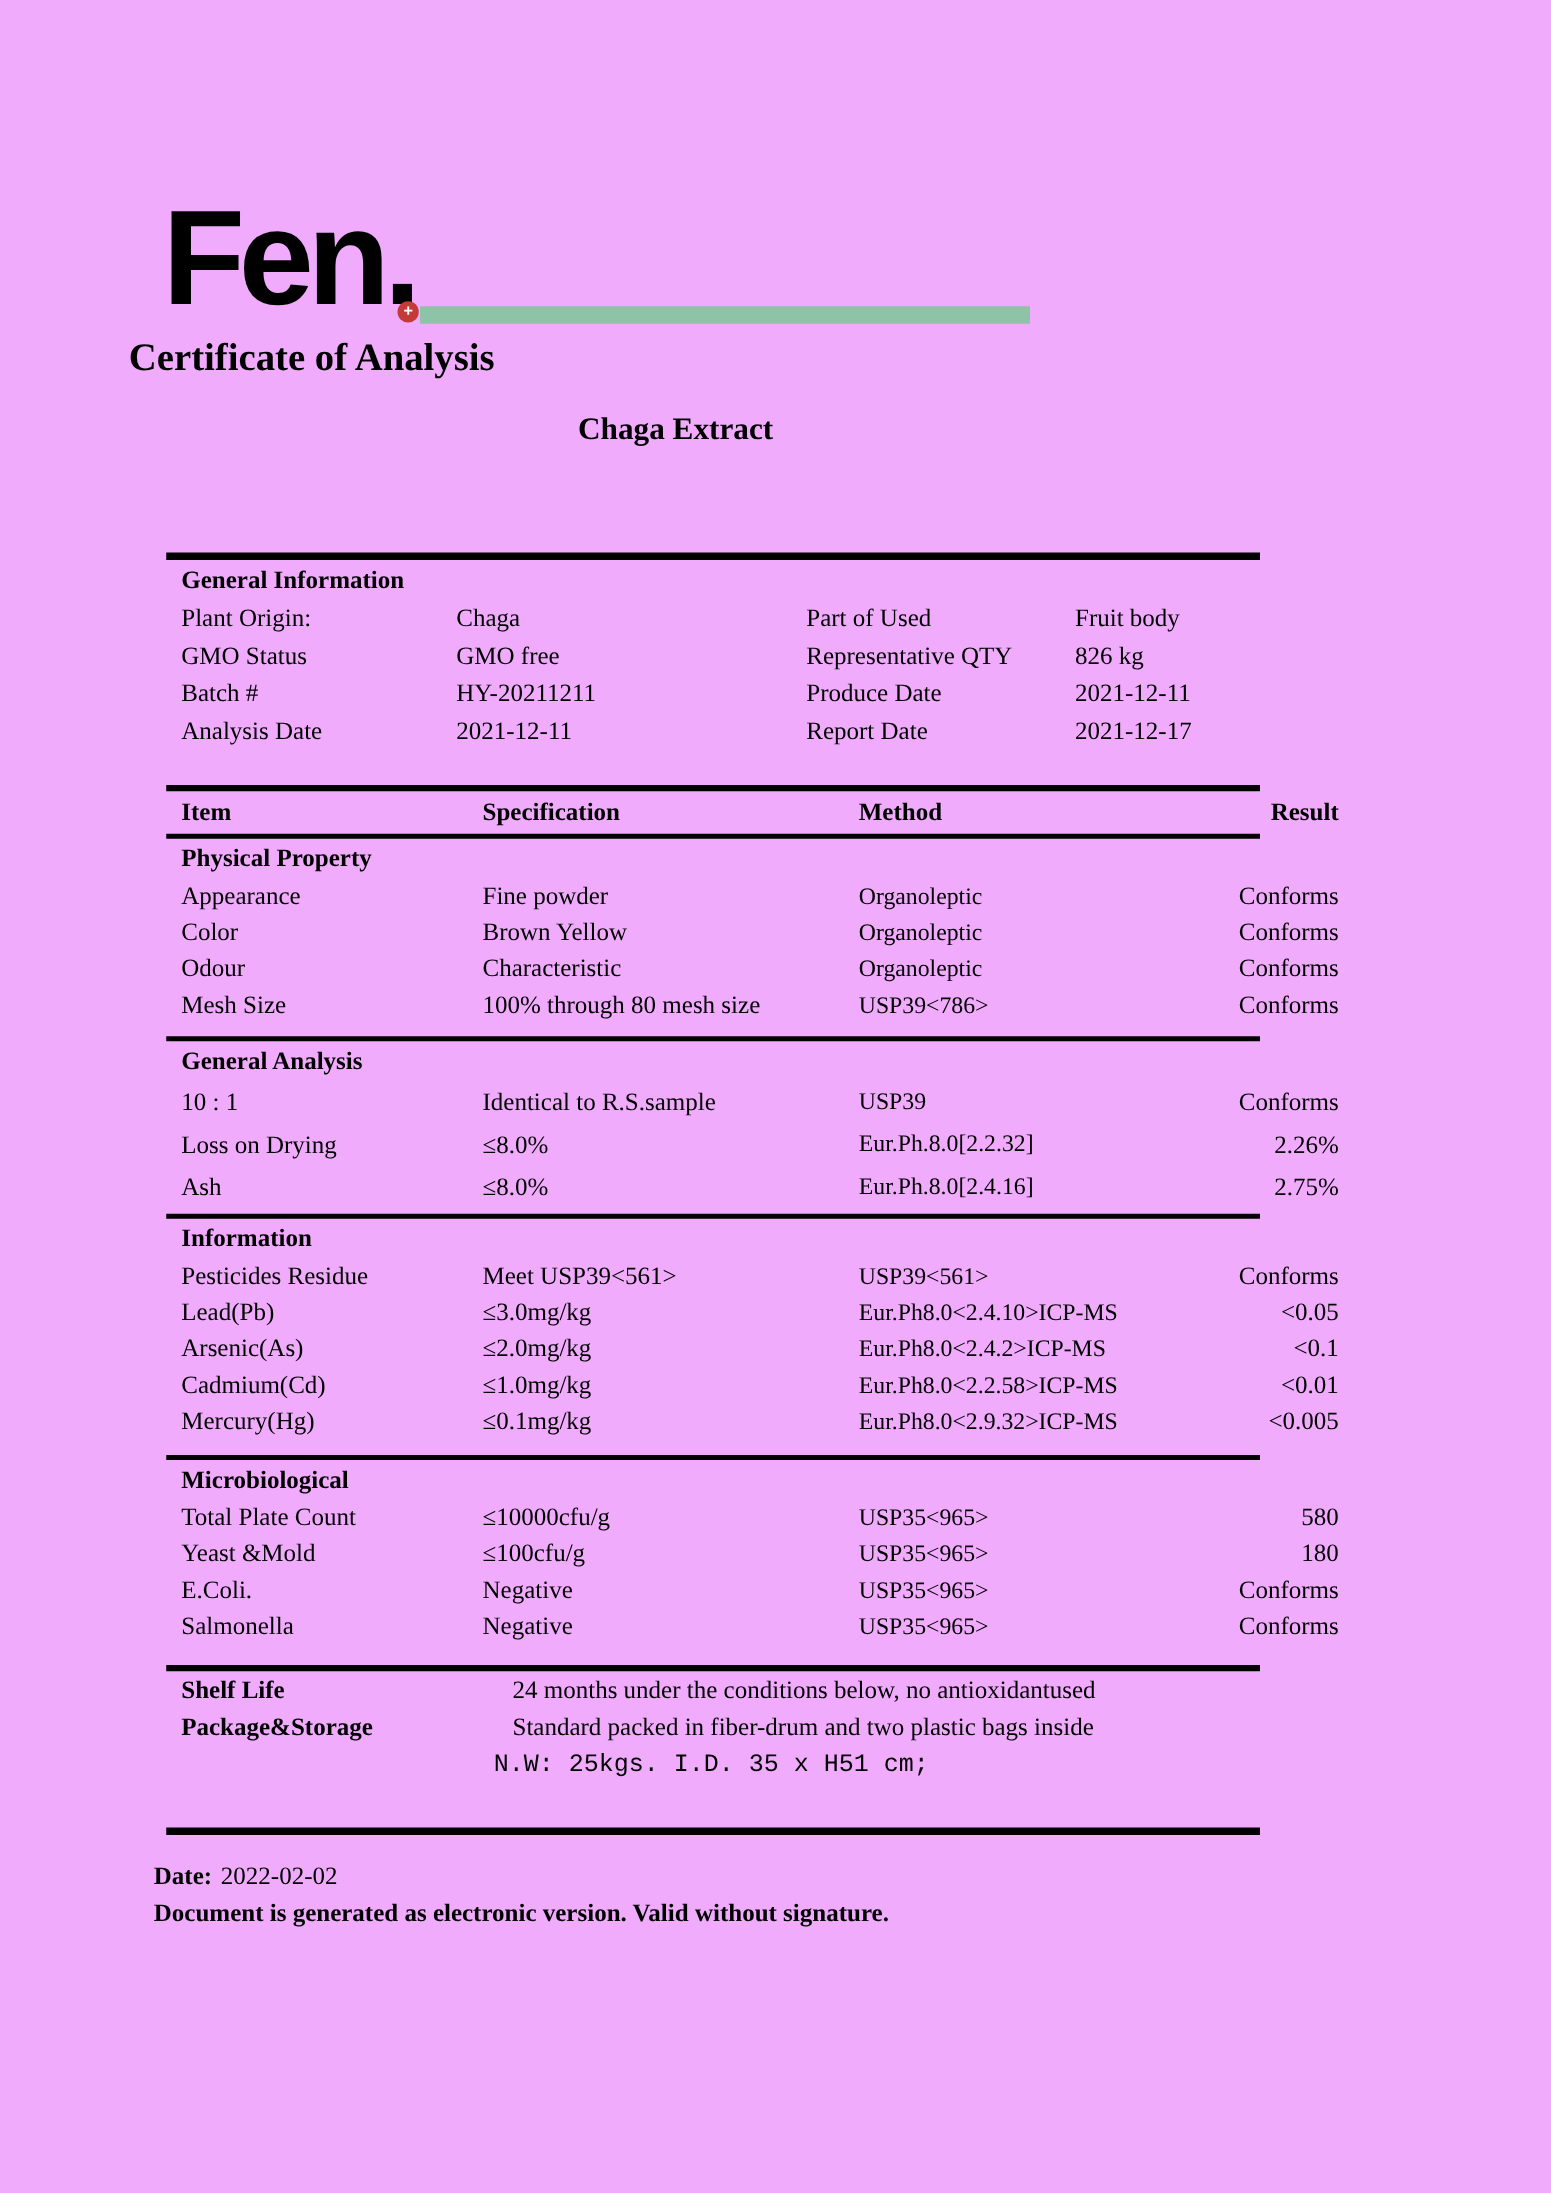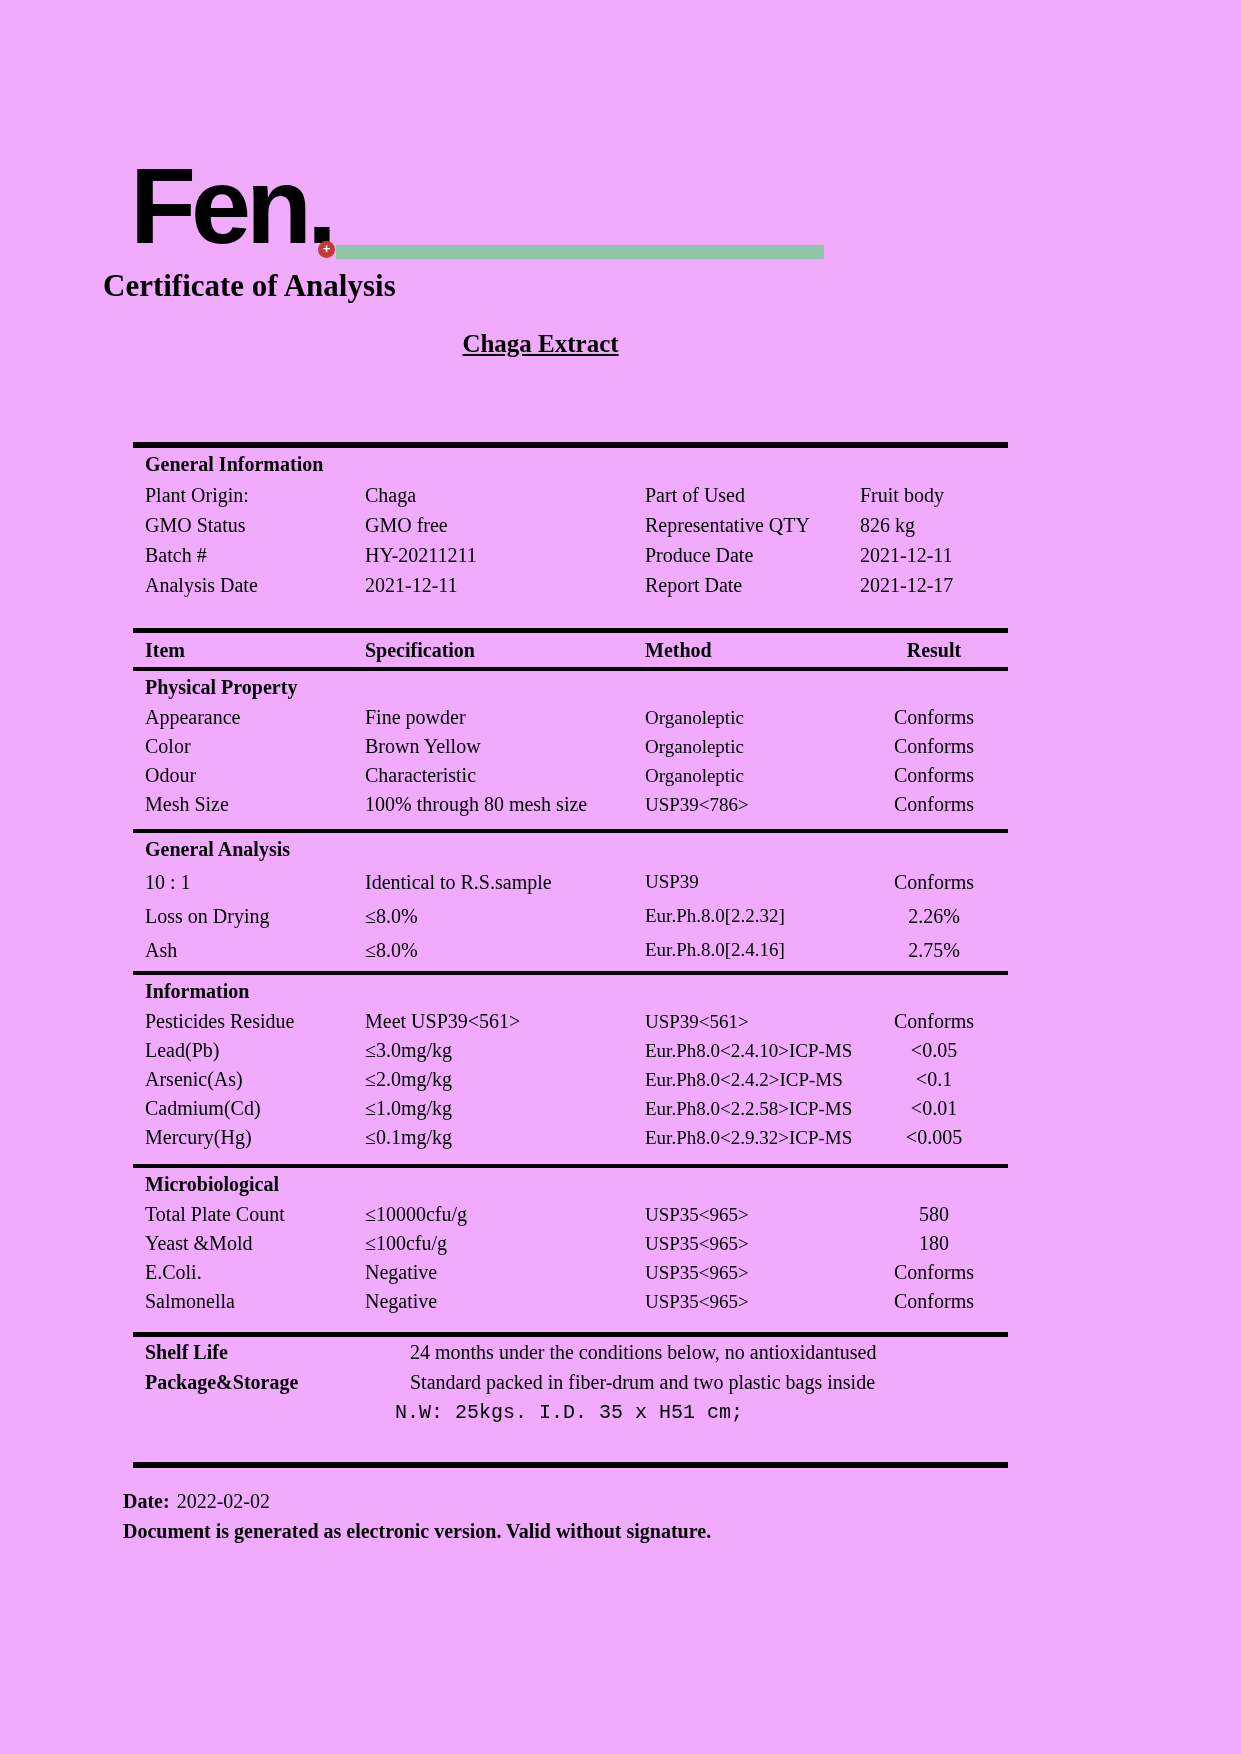--- a/index.html
+++ b/index.html
@@ -59,21 +59,20 @@
     font-weight: bold;
   }
   .doc-subtitle {
     position: absolute;
     top: 330px;
     left: 103px;
     width: 875px;
     text-align: center;
     font-size: 25px;
     font-weight: bold;
-    text-decoration: underline;
   }
 
   
   .coa-table {
     position: absolute;
     top: 442px;
     left: 133px;
     width: 875px;
   }
   .rule { width: 100%; background: #000; }
@@ -90,29 +89,29 @@
     font-weight: bold;
     white-space: nowrap;
   }
   .gi-block { margin-bottom: 28px; }
   .gi-row, .trow {
     display: grid;
     grid-template-columns: 232px 280px 215px 148px;
     align-items: center;
   }
   .gi-row { height: 30px; }
-  .trow { height: 29px; }
+  .trow { height: 29px; gap: 21px; }
   .tc, .gi-cell {
     font-size: 20px;
     white-space: nowrap;
     overflow: visible;
   }
   .c1 { padding-left: 12px; }
   .c3 { font-size: 19px; }
-  .c4 { text-align: center; }
+  .c4 { text-align: right; }
   .c4-left { text-align: left; }
 
   .header-row { height: 34px; font-weight: bold; }
   .header-row .tc { font-weight: bold; font-size: 20px; }
 
   .sect-pp    { padding-bottom: 10px; }
   .sect-ga    { padding-bottom: 4px; }
   .sect-ga .trow { height: 34px; }
   .sect-cont  { padding-bottom: 12px; }
   .sect-micro { padding-bottom: 16px; }

